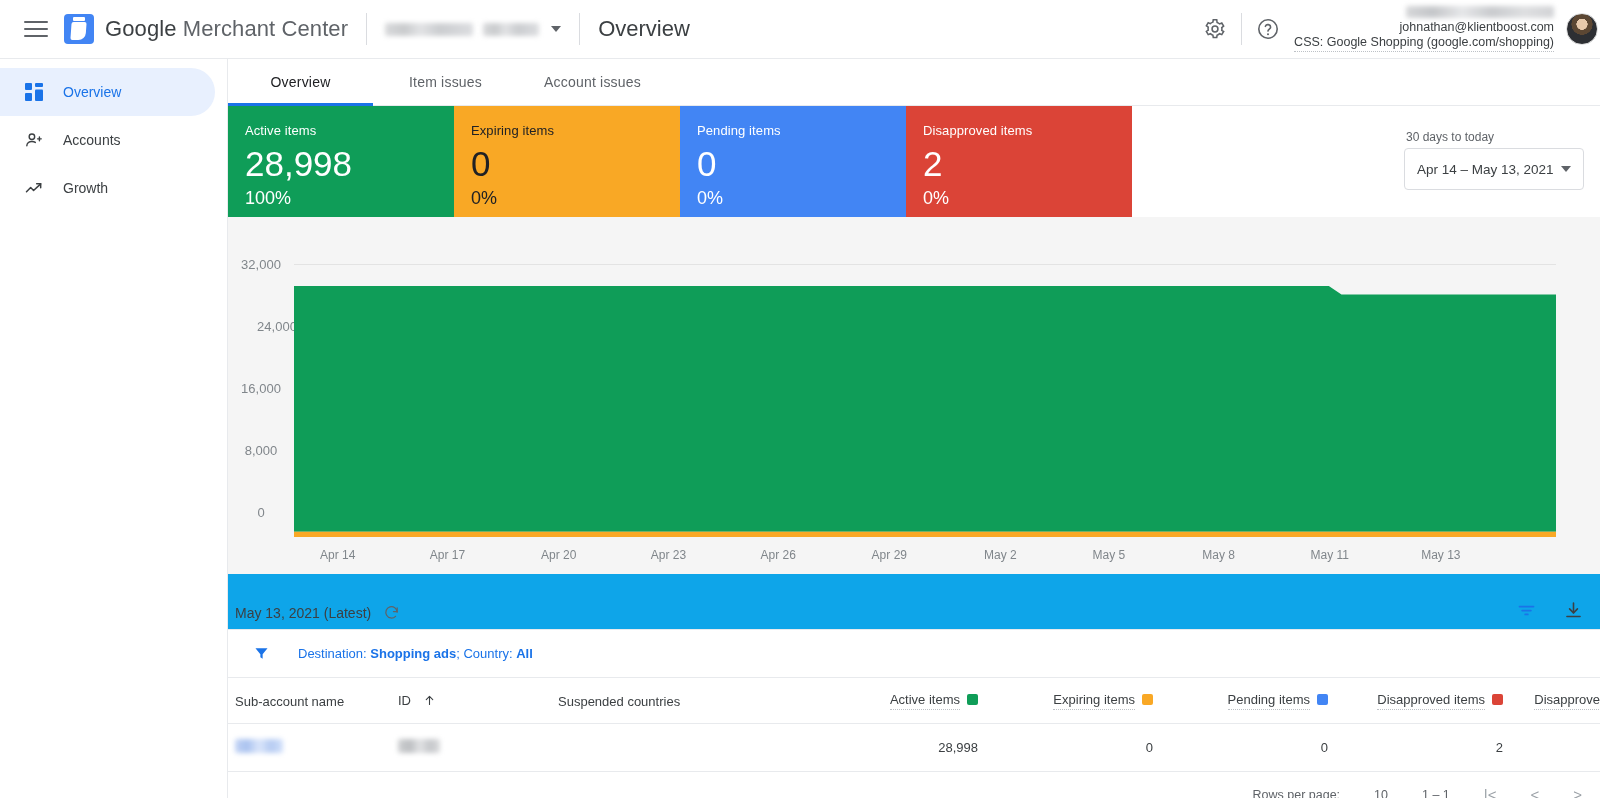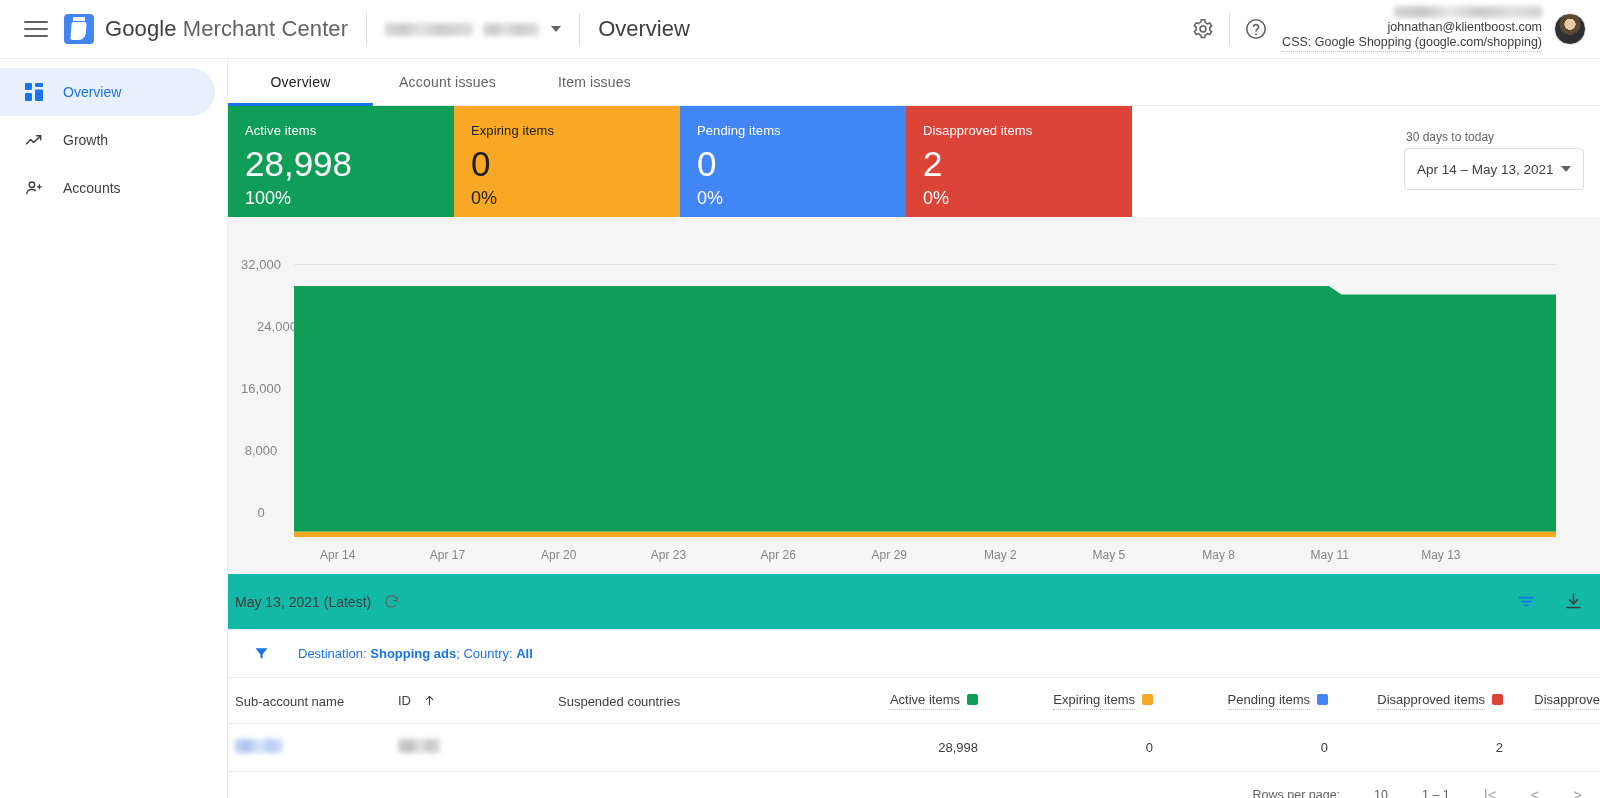--- a/index.html
+++ b/index.html
@@ -14,21 +14,21 @@
   }
 
   
   .header {
     position: relative;
     height: 59px;
     display: flex;
     align-items: center;
     background: #ffffff;
     border-bottom: 1px solid #e8eaed;
-    padding: 0 14px 0 14px;
+    padding: 0 2px 0 14px;
   }
   .hamburger {
     width: 24px; height: 24px;
     margin: 0 16px 0 10px;
     display: flex; flex-direction: column; justify-content: center; gap: 5px;
     cursor: pointer;
   }
   .hamburger span { display: block; height: 2px; background: #5f6368; border-radius: 1px; }
 
   .logo-mark {
@@ -263,24 +263,24 @@
     font-size: 12px;
     color: #80868b;
     transform: translateX(-50%);
     white-space: nowrap;
     margin-top: 32px;
   }
 
   
   .table-head-bar {
     height: 56px;
-    display: flex; align-items: center;
-    padding: 0 16px 0 7px;
+    display: flex; align-items: flex-end;
+    padding: 0 16px 8px 7px;
     border-bottom: 1px solid #e8eaed;
-    background: #14b8a6;
+    background: #0ea5e9;
   }
   .latest-text { font-size: 14px; color: #3c4043; margin-left: 0; }
   .refresh-ico { margin-left: 12px; cursor: pointer; display: flex; }
   .head-bar-right { margin-left: auto; display: flex; align-items: center; gap: 26px; }
 
   .filter-chip-row {
     height: 48px;
     display: flex; align-items: center;
     padding-left: 25px;
     gap: 28px;
@@ -417,51 +417,51 @@
           <rect x="10" y="0" width="8" height="4" rx="1"></rect>
           <rect x="10" y="6.5" width="8" height="11.5" rx="1"></rect>
           <rect x="0" y="10" width="7" height="8" rx="1"></rect>
         </svg>
       </span>
       <span>Overview</span>
     </div>
 
     <div class="nav-item">
       <span class="nav-ico">
-        <svg width="20" height="20" viewBox="0 0 24 24" fill="none" stroke="#3c4043" stroke-width="1.8" stroke-linecap="round" stroke-linejoin="round">
-          <path d="M3 16.5l5-5 3.5 3.5L20 7"></path>
-          <path d="M15.2 7H20v4.8"></path>
-        </svg>
-      </span>
-      <span>Growth</span>
-    </div>
-
-    <div class="nav-item">
-      <span class="nav-ico">
         <svg width="20" height="20" viewBox="0 0 24 24" fill="none" stroke="#3c4043" stroke-width="1.7">
           <circle cx="9.5" cy="8" r="3.3"></circle>
           <path d="M3.4 19c0-3.3 2.8-5.3 6.1-5.3 1.6 0 3 .4 4.1 1.2" stroke-linecap="round"></path>
           <path d="M16.3 10.6h4.4M18.5 8.4v4.4" stroke-linecap="round"></path>
         </svg>
       </span>
       <span>Accounts</span>
     </div>
+
+    <div class="nav-item">
+      <span class="nav-ico">
+        <svg width="20" height="20" viewBox="0 0 24 24" fill="none" stroke="#3c4043" stroke-width="1.8" stroke-linecap="round" stroke-linejoin="round">
+          <path d="M3 16.5l5-5 3.5 3.5L20 7"></path>
+          <path d="M15.2 7H20v4.8"></path>
+        </svg>
+      </span>
+      <span>Growth</span>
+    </div>
   </nav>
 
   <div class="main">
 
     <div class="tabs">
       <div class="tab active">
         <span>Overview</span>
       </div>
       <div class="tab">
+        <span>Item issues</span>
+      </div>
+      <div class="tab">
         <span>Account issues</span>
-      </div>
-      <div class="tab">
-        <span>Item issues</span>
       </div>
     </div>
 
     <div class="content-scroll">
 
       <div style="position:relative;">
         <div class="cards-row">
           <div class="card" style="background:#0f9d58;">
             <div class="c-label">Active items</div>
             <div class="c-value">28,998</div>

